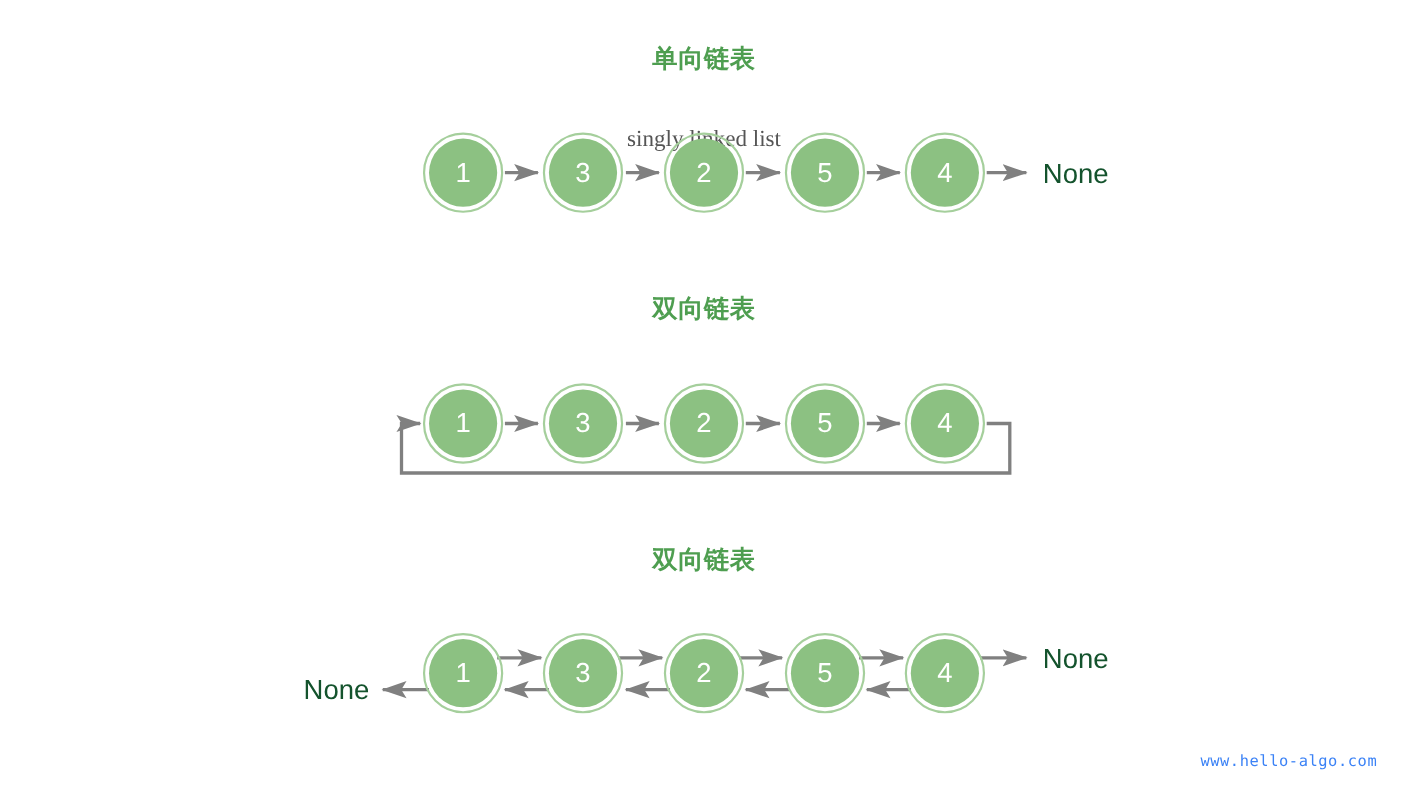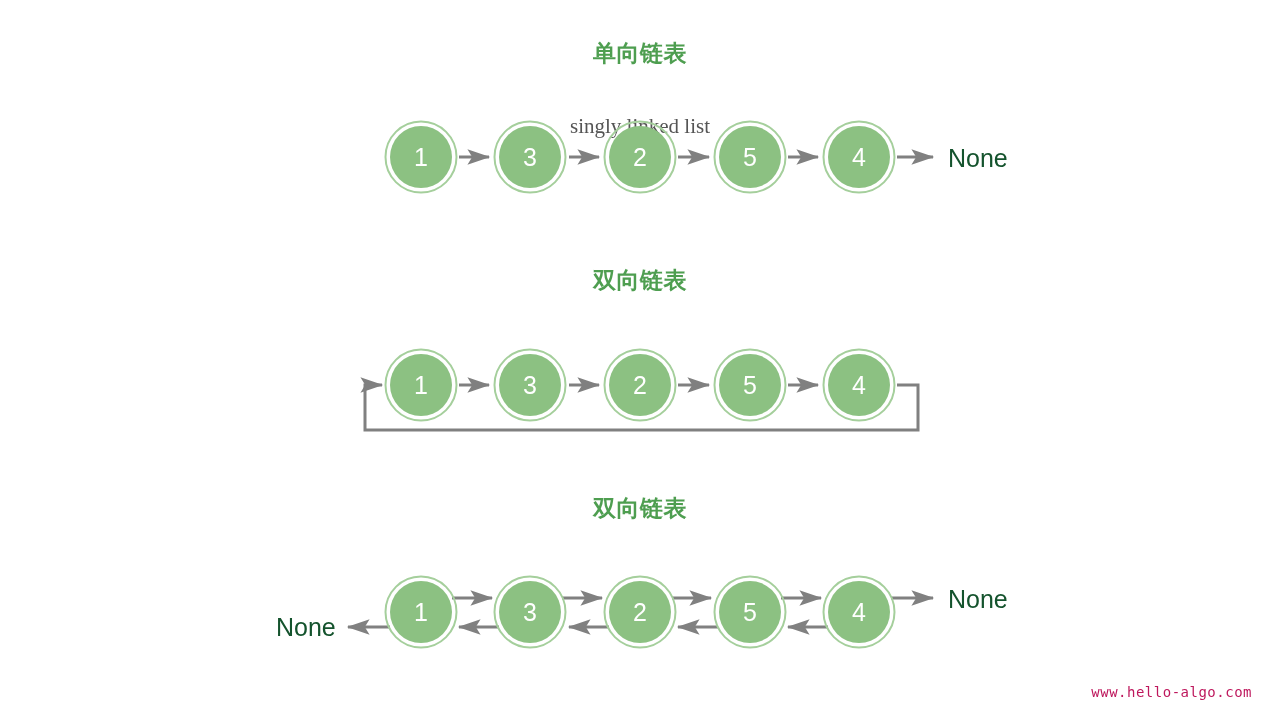--- a/index.html
+++ b/index.html
@@ -42,21 +42,21 @@
     margin-top: 40px;
   }
   
   .title-block { left: 0; }
   .watermark {
     position: absolute;
     right: 28px;
     bottom: 20px;
     font-family: "DejaVu Sans Mono", monospace;
     font-size: 14px;
-    color: #be185d;
+    color: #3b82f6;
     letter-spacing: 0.5px;
   }
   .none-label {
     position: absolute;
     font-family: "Liberation Sans", sans-serif;
     font-size: 25px;
     color: #14532d;
     white-space: nowrap;
   }
   .node-value {

